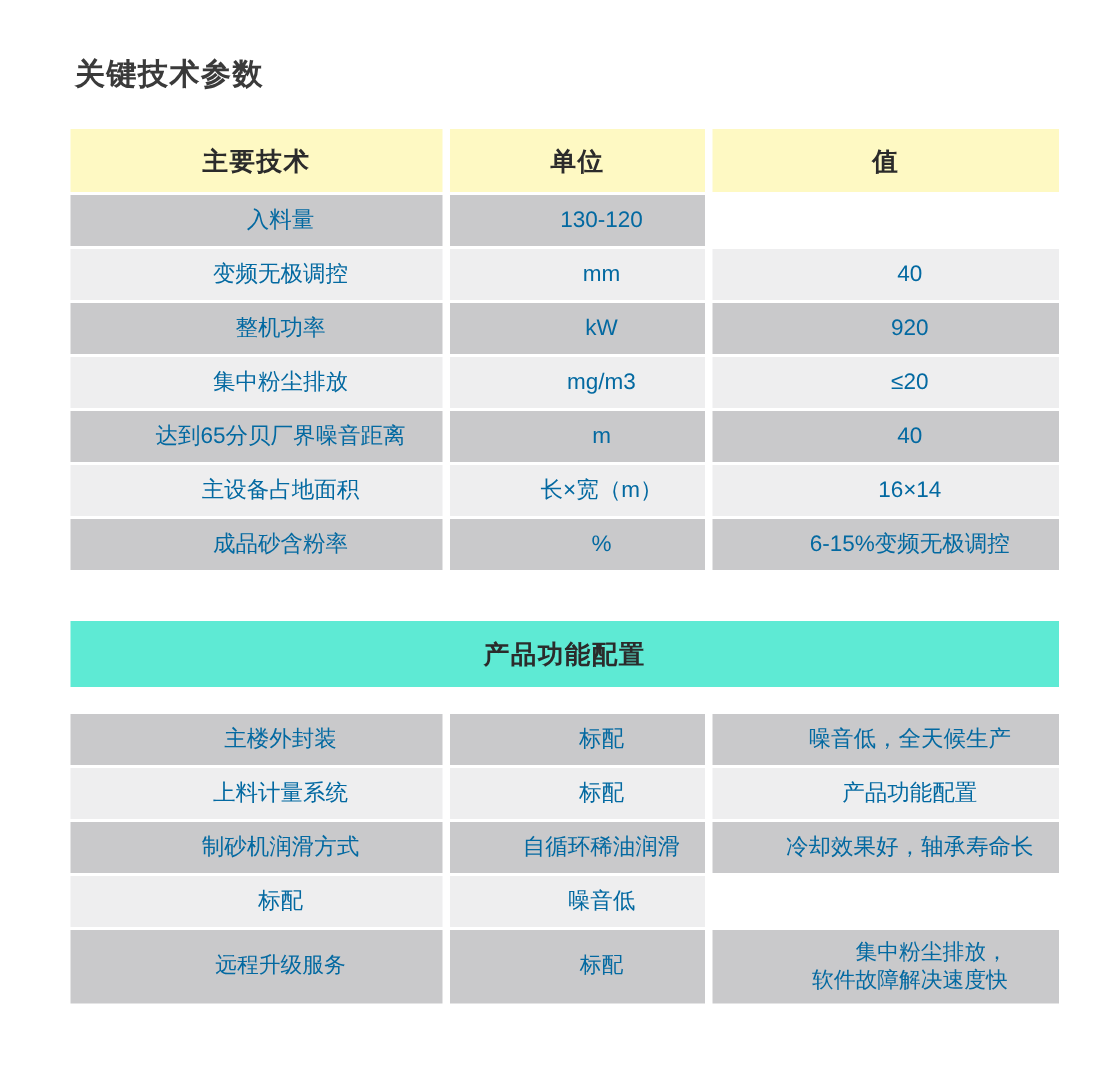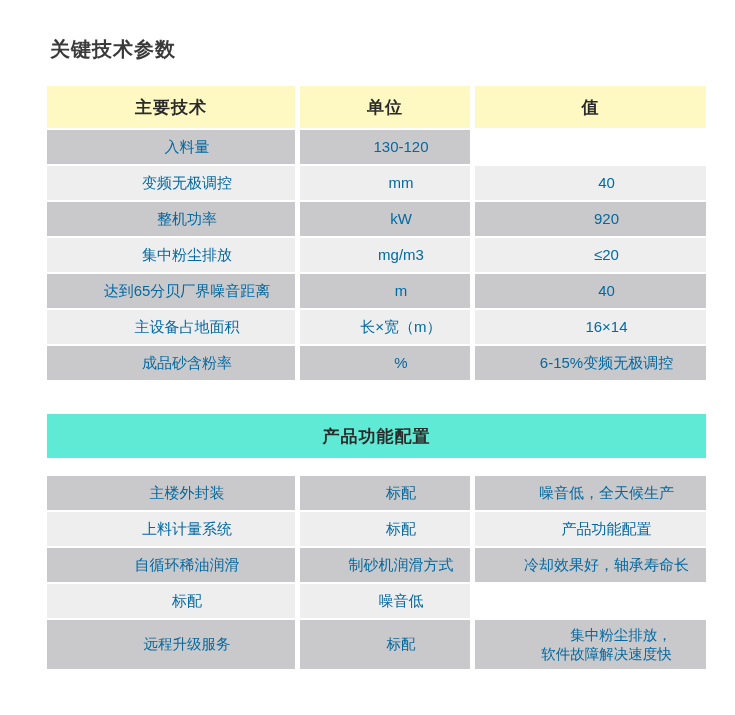--- a/index.html
+++ b/index.html
@@ -133,22 +133,22 @@
       <div class="td">主楼外封装</div>
       <div class="td">标配</div>
       <div class="td">噪音低，全天候生产</div>
     </div>
     <div class="tr">
       <div class="td">上料计量系统</div>
       <div class="td">标配</div>
       <div class="td">产品功能配置</div>
     </div>
     <div class="tr">
+      <div class="td">制砂机润滑方式</div>
       <div class="td">自循环稀油润滑</div>
-      <div class="td">制砂机润滑方式</div>
       <div class="td">冷却效果好，轴承寿命长</div>
     </div>
     <div class="tr">
       <div class="td">标配</div>
       <div class="td">噪音低</div>
     </div>
     <div class="tr">
       <div class="td">远程升级服务</div>
       <div class="td">标配</div>
       <div class="td">集中粉尘排放，

